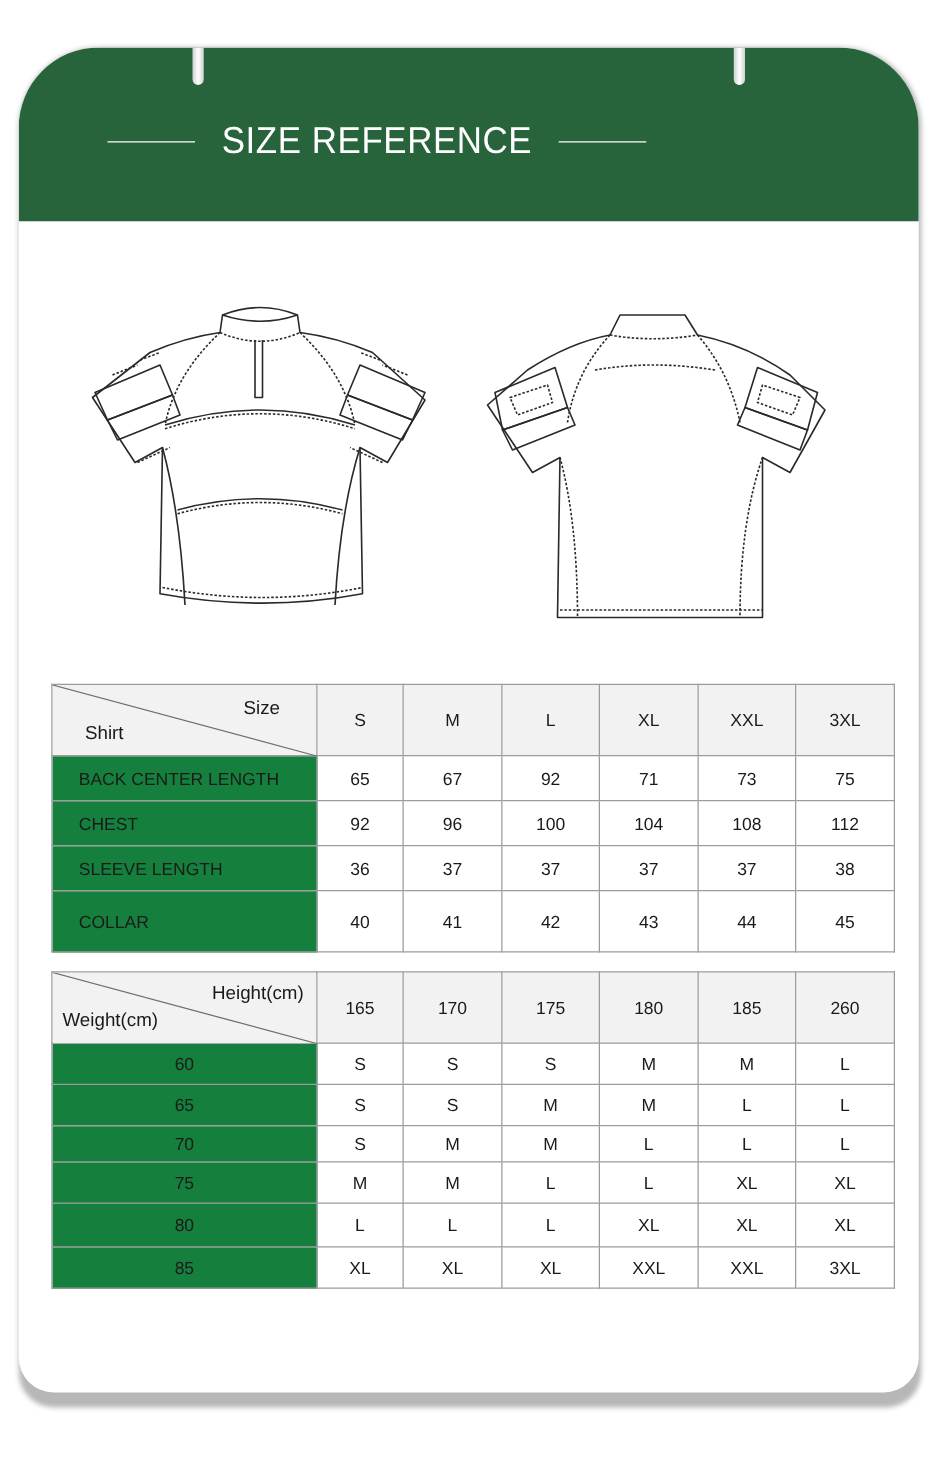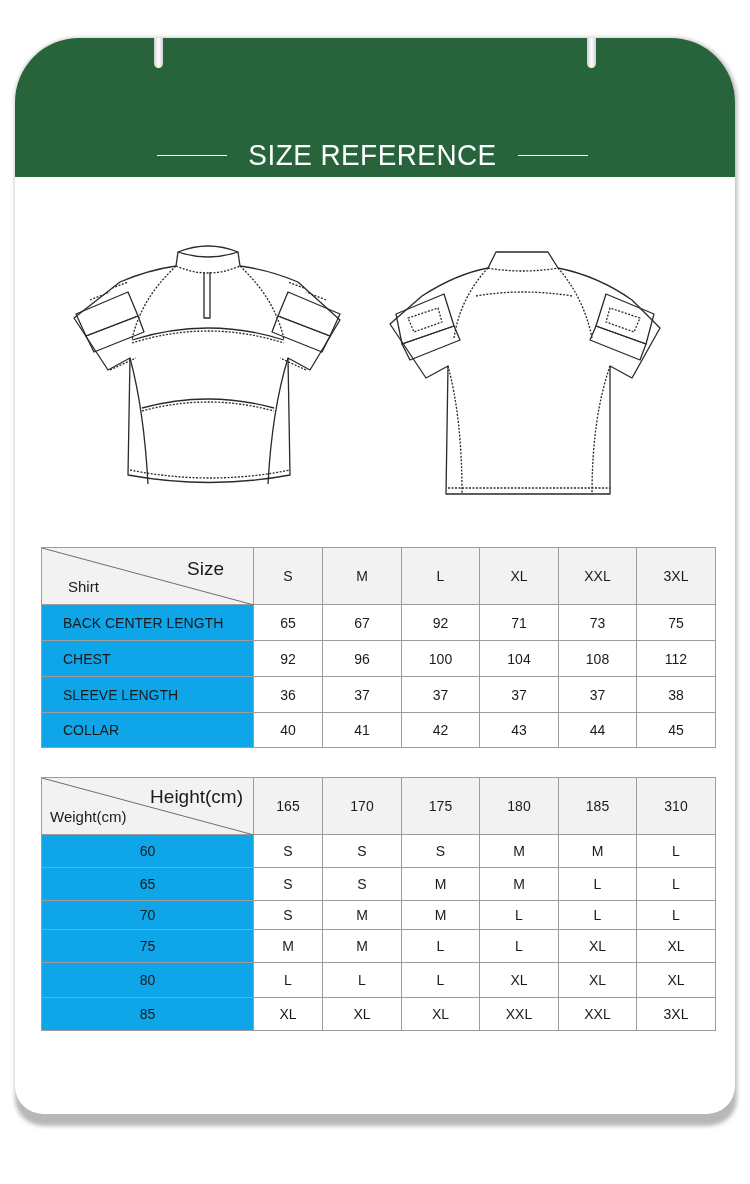--- a/index.html
+++ b/index.html
@@ -8,35 +8,35 @@
 
   .card-shadow { position: absolute; left: 15px; top: 38px; width: 722px; height: 1088px;
                  border-radius: 64px 64px 28px 28px; background: #b7b7b7; filter: blur(2px); }
   .card { position: absolute; left: 15px; top: 38px; width: 720px; height: 1076px;
           border-radius: 64px 64px 28px 28px; background: #ffffff; overflow: hidden; }
 
   .header { position: absolute; left: 0; top: 0; width: 720px; height: 139px; background: #27643c; }
   .hanger { position: absolute; top: 0; width: 9px; height: 30px; background: linear-gradient(to right,#cfcfcf,#ffffff,#cfcfcf);
             border-radius: 0 0 5px 5px; }
   .title-wrap { position: absolute; left: 0; top: 54px; width: 573px; height: 42px;
-                display: flex; align-items: center; justify-content: flex-end; gap: 12px; margin-top: 42px; }
+                display: flex; align-items: center; justify-content: center; gap: 12px; }
   .title-line { width: 70px; height: 1px; background: #ffffff; }
   .title { color: #ffffff; font-size: 30px; letter-spacing: 0.5px; white-space: nowrap; transform: scaleX(0.93); }
 
   .shirt { position: absolute; }
 
   table.size { position: absolute; border-collapse: collapse; table-layout: fixed; }
   table.size td { border: 1px solid #9c9c9c; text-align: center; font-size: 14px; color: #1a1a1a; padding: 0; }
   table.size { border: 1.5px solid #6d6d6d; }
   .hdr-row td { background: #f2f2f2; }
-  td.rowhead { background: #0ea5e9; }
+  td.rowhead { background: #15803d; }
   td.rowhead.leftalign { text-align: left; padding-left: 21px; }
   td.corner { position: relative; background: #f2f2f2; }
   .corner svg { position: absolute; left: 0; top: 0; }
-  .corner .c-top { position: absolute; right: 29px; top: 10px; font-size: 19px; }
+  .corner .c-top { position: absolute; right: 29px; top: 10px; font-size: 15px; }
   .corner .c-bot { position: absolute; left: 26px; bottom: 9px; font-size: 15px; margin-top: 28px; }
   .corner2 .c-top { right: 10px; top: 8px; }
   .corner2 .c-bot { left: 8px; bottom: 9px; }
 </style>
 </head>
 <body>
 
 <div class="card-shadow"></div>
 <div class="card">
   <div class="header">
@@ -136,21 +136,21 @@
   </tr>
   <tr style="height:36px">
     <td class="rowhead leftalign">SLEEVE LENGTH</td>
     <td>36</td>
     <td>37</td>
     <td>37</td>
     <td>37</td>
     <td>37</td>
     <td>38</td>
   </tr>
-  <tr style="height:35px">
+  <tr style="height:49px">
     <td class="rowhead leftalign">COLLAR</td>
     <td>40</td>
     <td>41</td>
     <td>42</td>
     <td>43</td>
     <td>44</td>
     <td>45</td>
   </tr>
 </tbody>
   </table>
@@ -172,21 +172,21 @@
             <line x1="0" y1="0" x2="212" y2="57" stroke="#6d6d6d" stroke-width="1"></line>
           </svg>
       <span class="c-top">Height(cm)</span>
       <span class="c-bot">Weight(cm)</span>
     </td>
     <td>165</td>
     <td>170</td>
     <td>175</td>
     <td>180</td>
     <td>185</td>
-    <td>310</td>
+    <td>260</td>
   </tr>
   <tr style="height:33px">
     <td class="rowhead">60</td>
     <td>S</td>
     <td>S</td>
     <td>S</td>
     <td>M</td>
     <td>M</td>
     <td>L</td>
   </tr>

